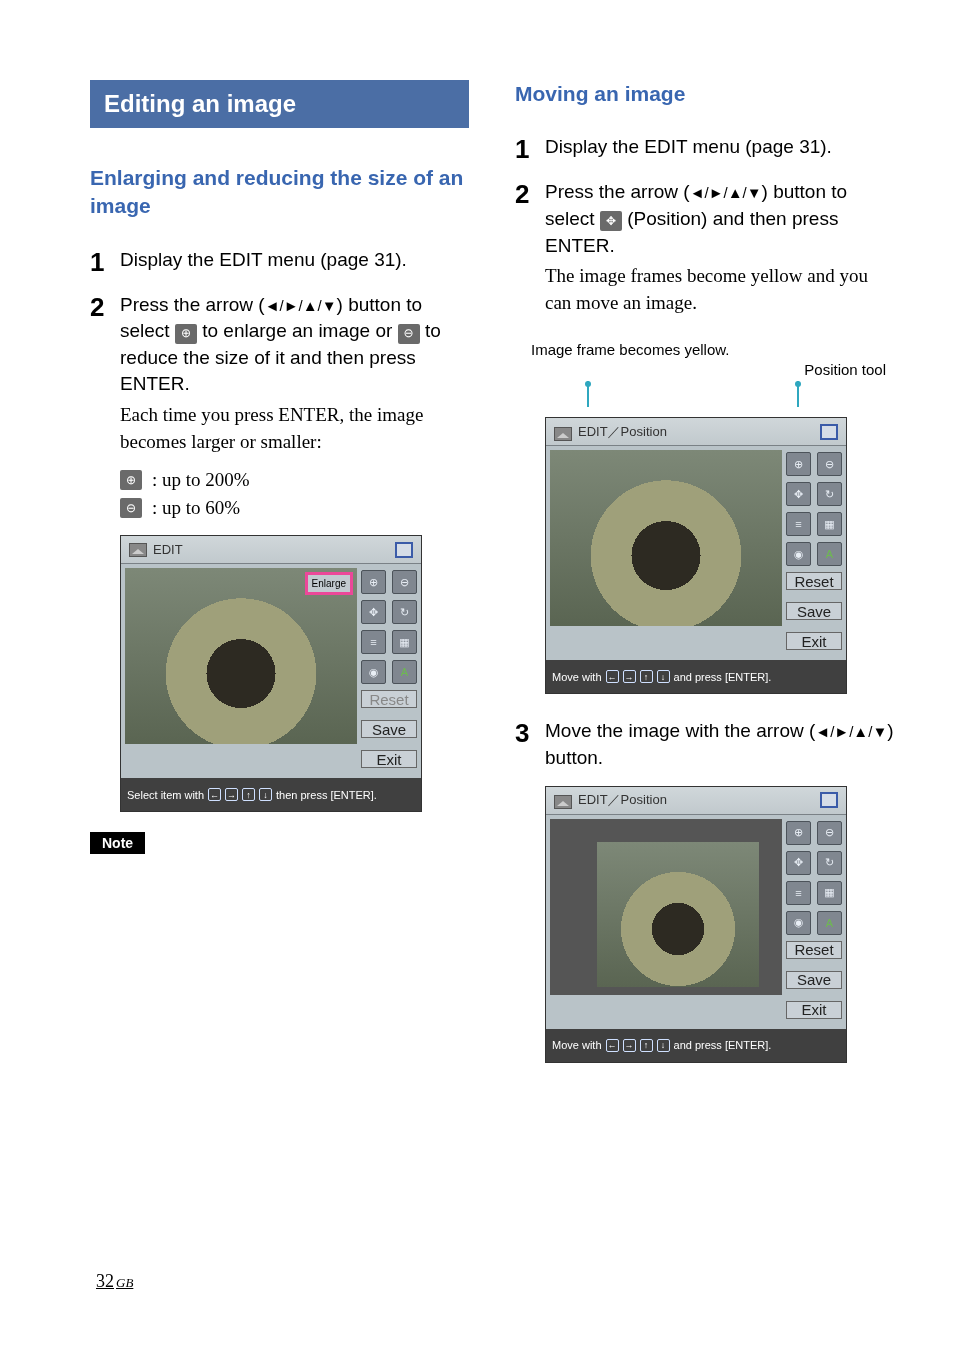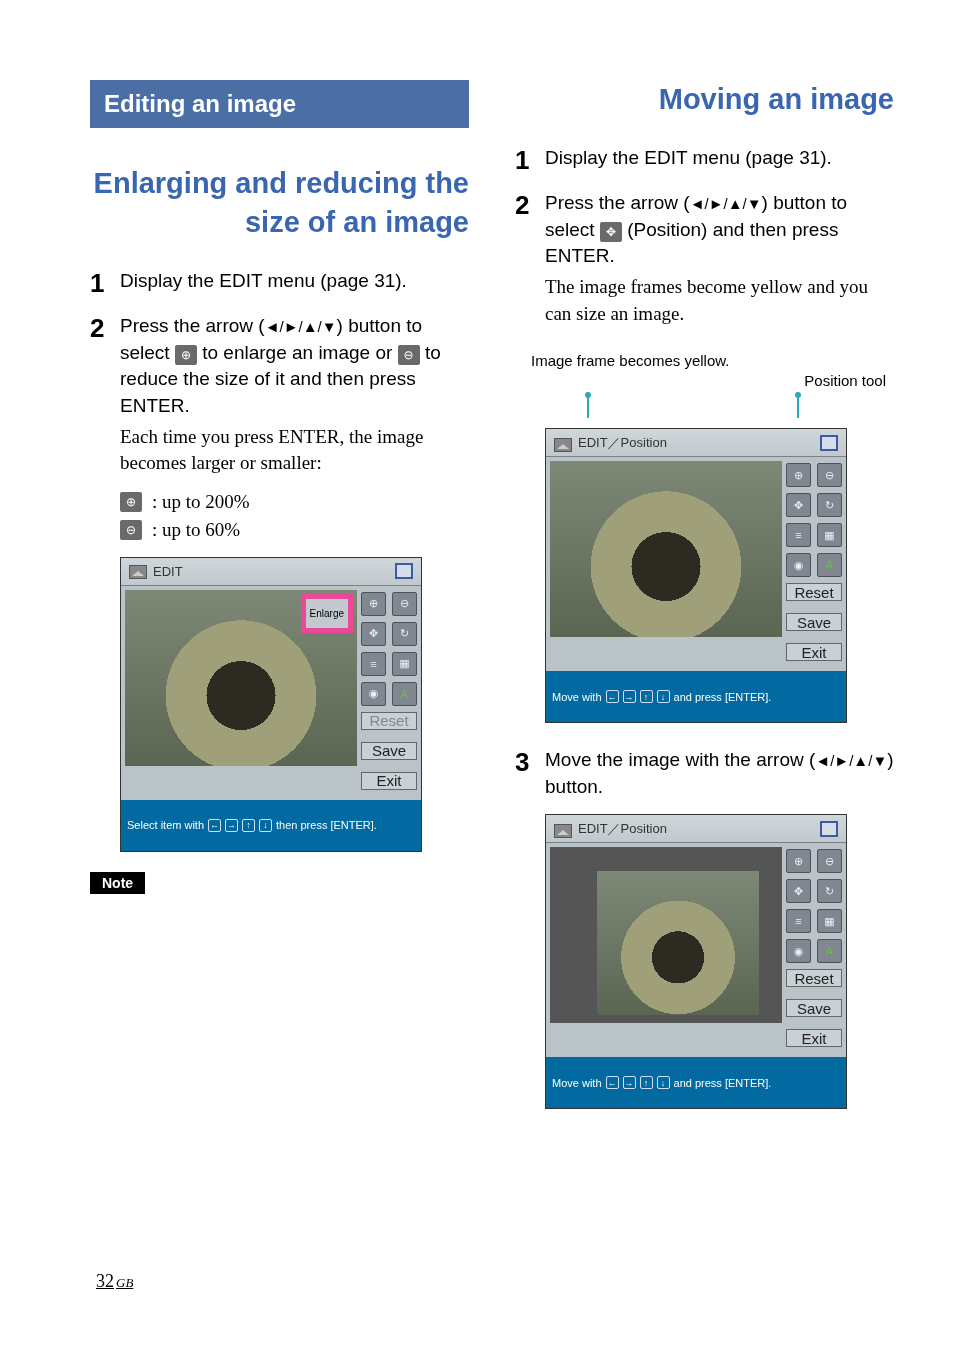--- a/index.html
+++ b/index.html
@@ -23,24 +23,23 @@
     font-family: "Segoe UI", Arial, sans-serif;
     font-weight: 600;
     font-size: 24px;
     padding: 10px 14px;
     margin-bottom: 36px;
   }
   .sub-heading {
     color: #3966b0;
     font-family: "Segoe UI", Arial, sans-serif;
     font-weight: 600;
-    font-size: 29px;
+    font-size: 21px;
     line-height: 1.35;
     margin-bottom: 26px;
-    text-align: right;
   }
   .stepnum {
     font-family: Arial, Helvetica, sans-serif;
     font-weight: 900;
     font-size: 26px;
     display: inline-block;
     width: 30px;
     vertical-align: top;
   }
   .step {
@@ -186,28 +185,28 @@
     font-size: 15px;
     background: #c9d0d6;
     border:1px solid #666;
     display:flex; align-items:center; justify-content:center;
     color:#222;
   }
   .ui-side .btn.disabled { color:#888; }
   .label-chip {
     position:absolute; top:4px; right:4px;
     background:#c2cad0; color:#000;
-    font-size:10px; padding:9px 4px;
-    border:5px solid #ec4899;
+    font-size:10px; padding:3px 4px;
+    border:3px solid #ec4899;
   }
   .ui-statusbar {
-    background: #0369a1;
+    background: #404040;
     color: #fff;
     font-size: 11px;
-    padding: 19px 6px;
+    padding: 10px 6px;
     display:flex; align-items:center; gap:4px;
   }
   .keycap {
     display:inline-flex; align-items:center; justify-content:center;
     width:13px; height:13px;
     border:1px solid #cfe0ff;
     font-size:9px;
     border-radius:2px;
   }
   .callout-labels {
@@ -315,21 +314,21 @@
 
     <div class="step">
       <span class="stepnum">1</span>
       <div class="step-body">Display the EDIT menu (page 31).</div>
     </div>
 
     <div class="step">
       <span class="stepnum">2</span>
       <div class="step-body">
         <span>Press the arrow (</span><span style="font-family:Arial;font-size:15px;">◄/►/▲/▼</span><span>) button to select </span><span class="icon-box">✥</span><span> (Position) and then press ENTER.</span>
-        <div class="expl">The image frames become yellow and you can size an image.</div>
+        <div class="expl">The image frames become yellow and you can move an image.</div>
       </div>
     </div>
 
     <div class="callout-labels">
       <div>Image frame becomes yellow.</div>
       <div class="pos">Position tool</div>
     </div>
     <div class="callout-pointers">
       <div class="pointer-line" style="left:42px; top:0; height:26px;"></div>
       <div class="pointer-dot" style="left:42px; top:0;"></div>

